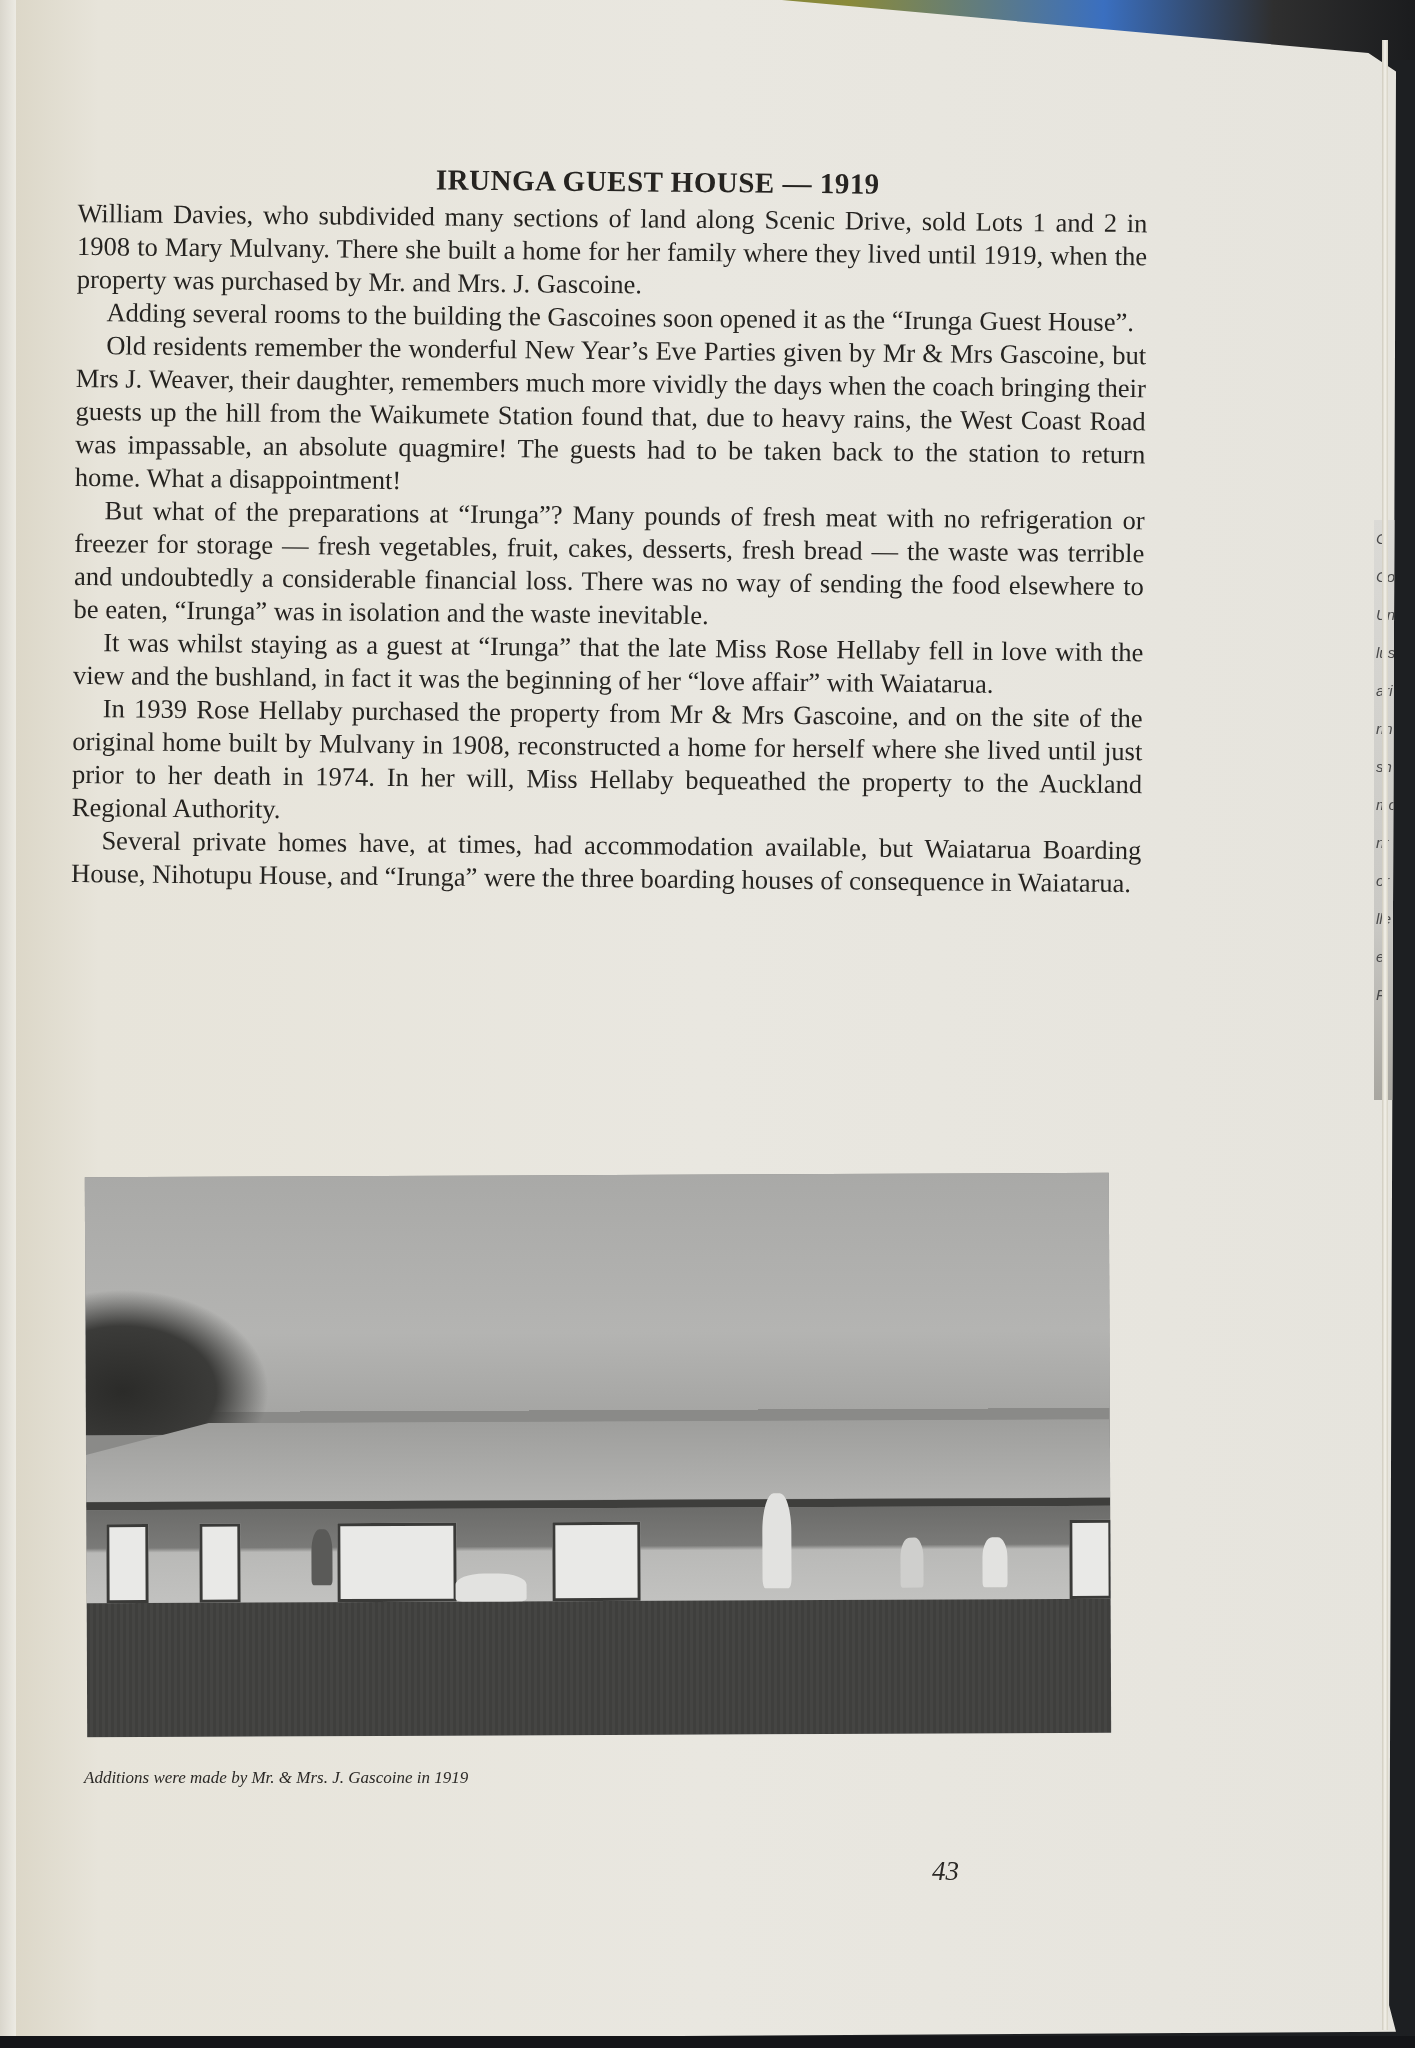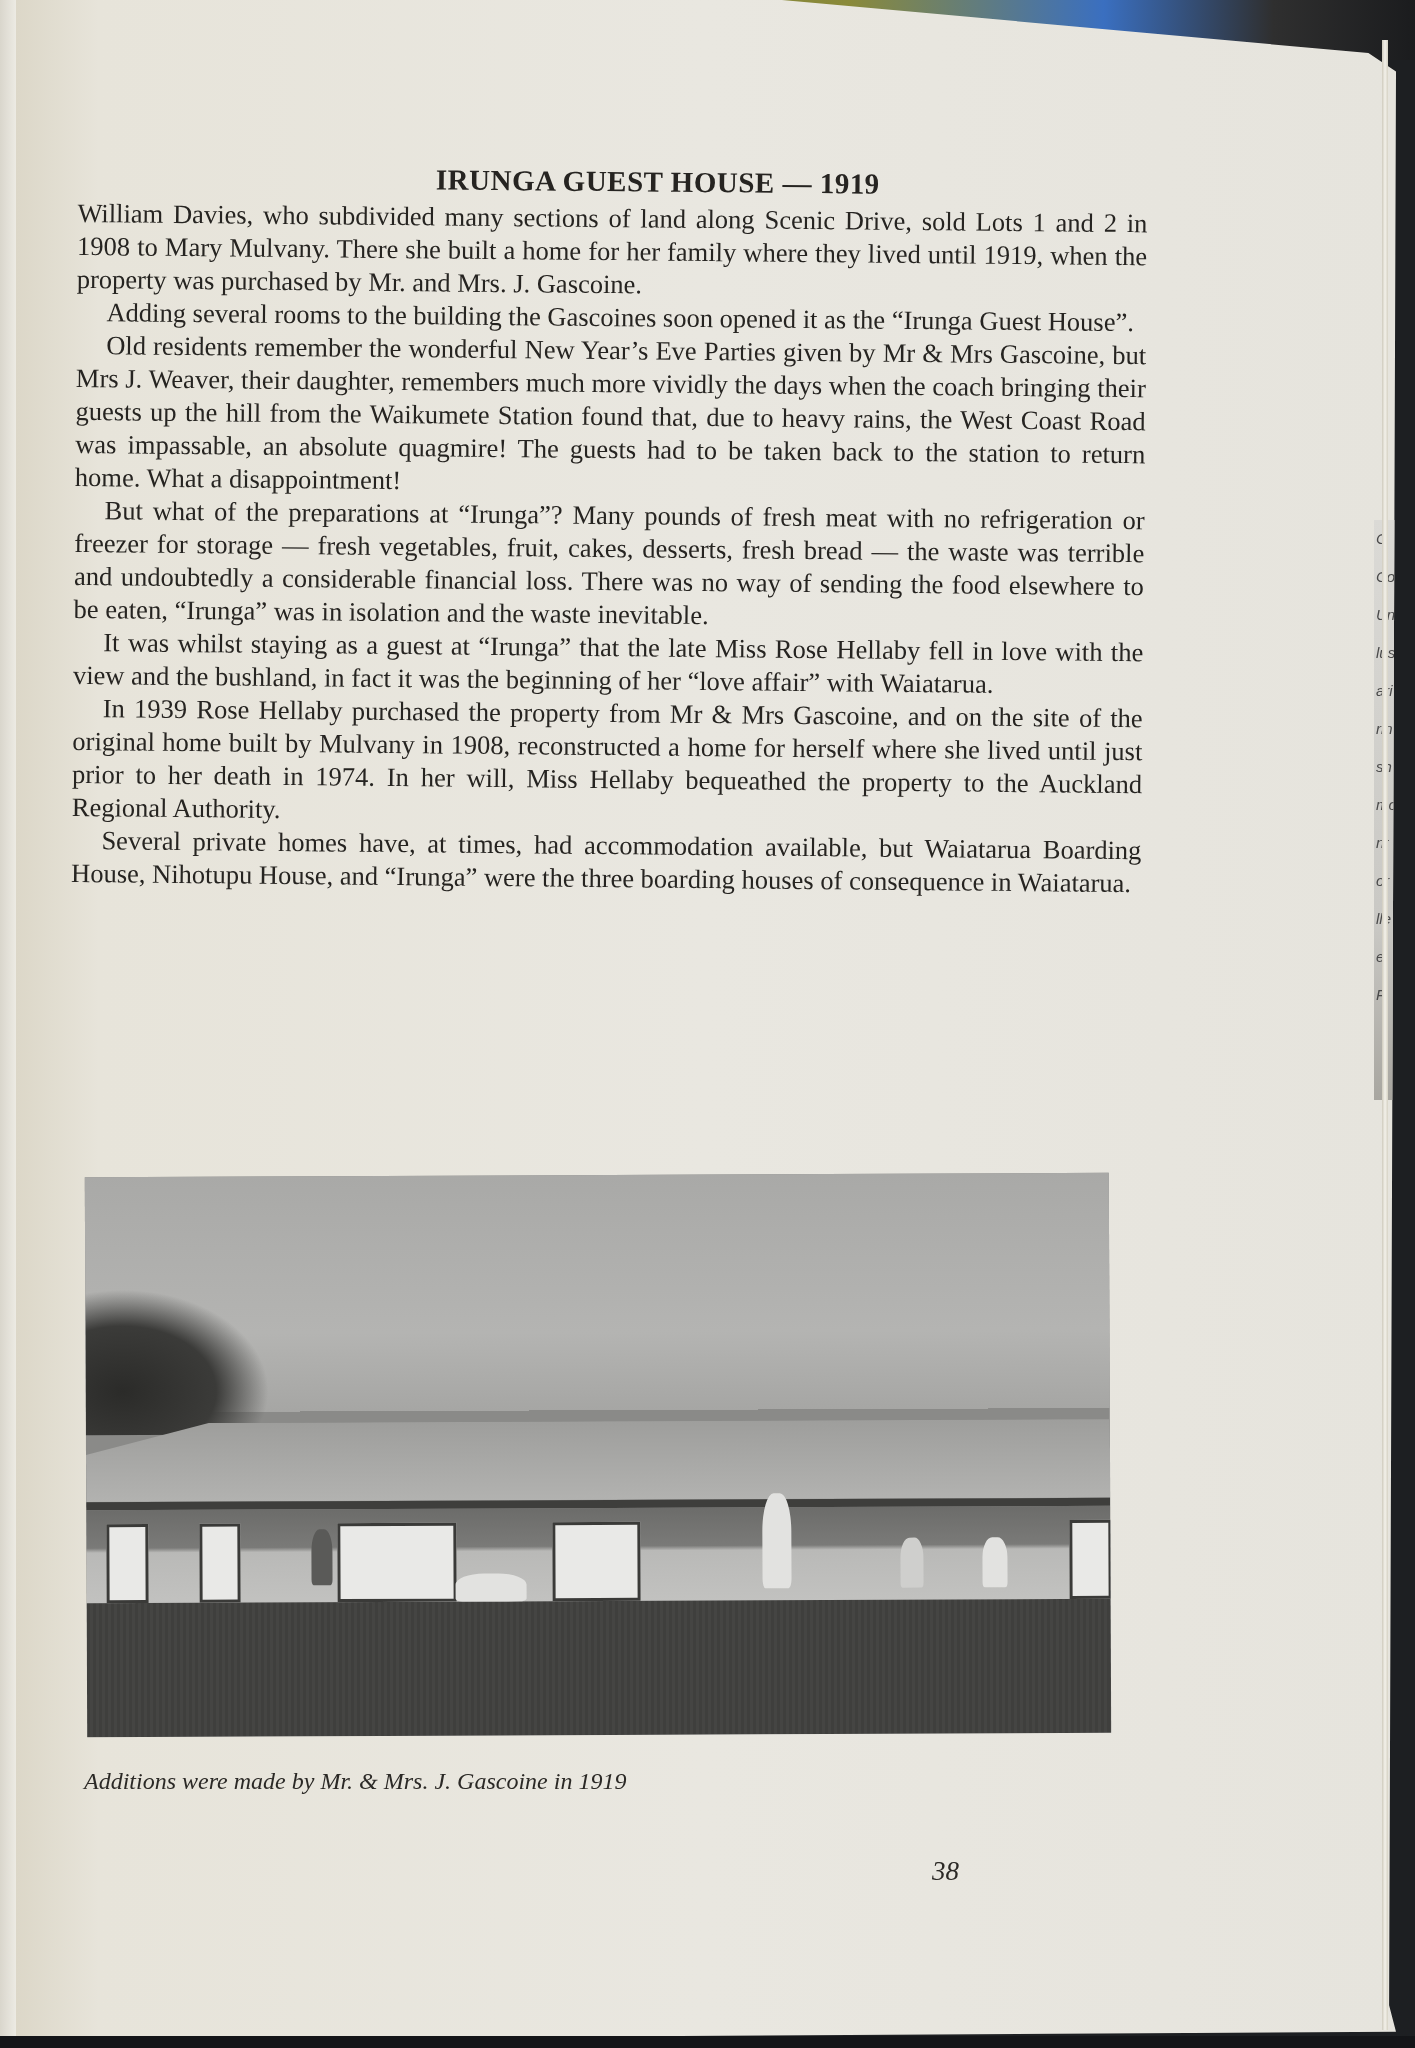--- a/index.html
+++ b/index.html
@@ -71,21 +71,21 @@
   .photo .window {
     position: absolute; top: 62%; height: 13%; background: #e9e9e7; border: 3px solid #3a3a38;
   }
   .photo .lawn {
     position: absolute; left: 0; top: 76%; width: 100%; height: 24%;
     background: repeating-linear-gradient(90deg, #3f3f3d 0 3px, #454543 3px 6px);
   }
   .photo .figure { position: absolute; background: #e2e2e0; border-radius: 40% 40% 10% 10%; }
   .caption {
     position: absolute; left: 84px; top: 1768px;
-    font-style: italic; font-size: 24px; color: #2b2926;
+    font-style: italic; font-size: 17px; color: #2b2926;
   }
   .page-number {
     position: absolute; left: 932px; top: 1856px;
     font-style: italic; font-size: 27px; color: #2b2926;
   }
   .bottom-backdrop {
     position: absolute; left: 0; top: 2036px; width: 1415px; height: 12px; background: #141518;
   }
 </style>
 </head>
@@ -136,14 +136,14 @@
   <div class="window" style="left:96%;width:3.5%"></div>
   <div class="lawn"></div>
   <div class="figure" style="left:66%;top:57%;width:2.8%;height:17%"></div>
   <div class="figure" style="left:36%;top:71%;width:7%;height:5%"></div>
   <div class="figure" style="left:79.5%;top:65%;width:2.2%;height:9%;background:#cfcfcd"></div>
   <div class="figure" style="left:87.5%;top:65%;width:2.4%;height:9%"></div>
   <div class="figure" style="left:22%;top:63%;width:2%;height:10%;background:#5a5a58"></div>
 </div>
 
 <div class="caption">Additions were made by Mr. &amp; Mrs. J. Gascoine in 1919</div>
-<div class="page-number">38</div>
+<div class="page-number">43</div>
 <div class="bottom-backdrop"></div>
 
 </body></html>

